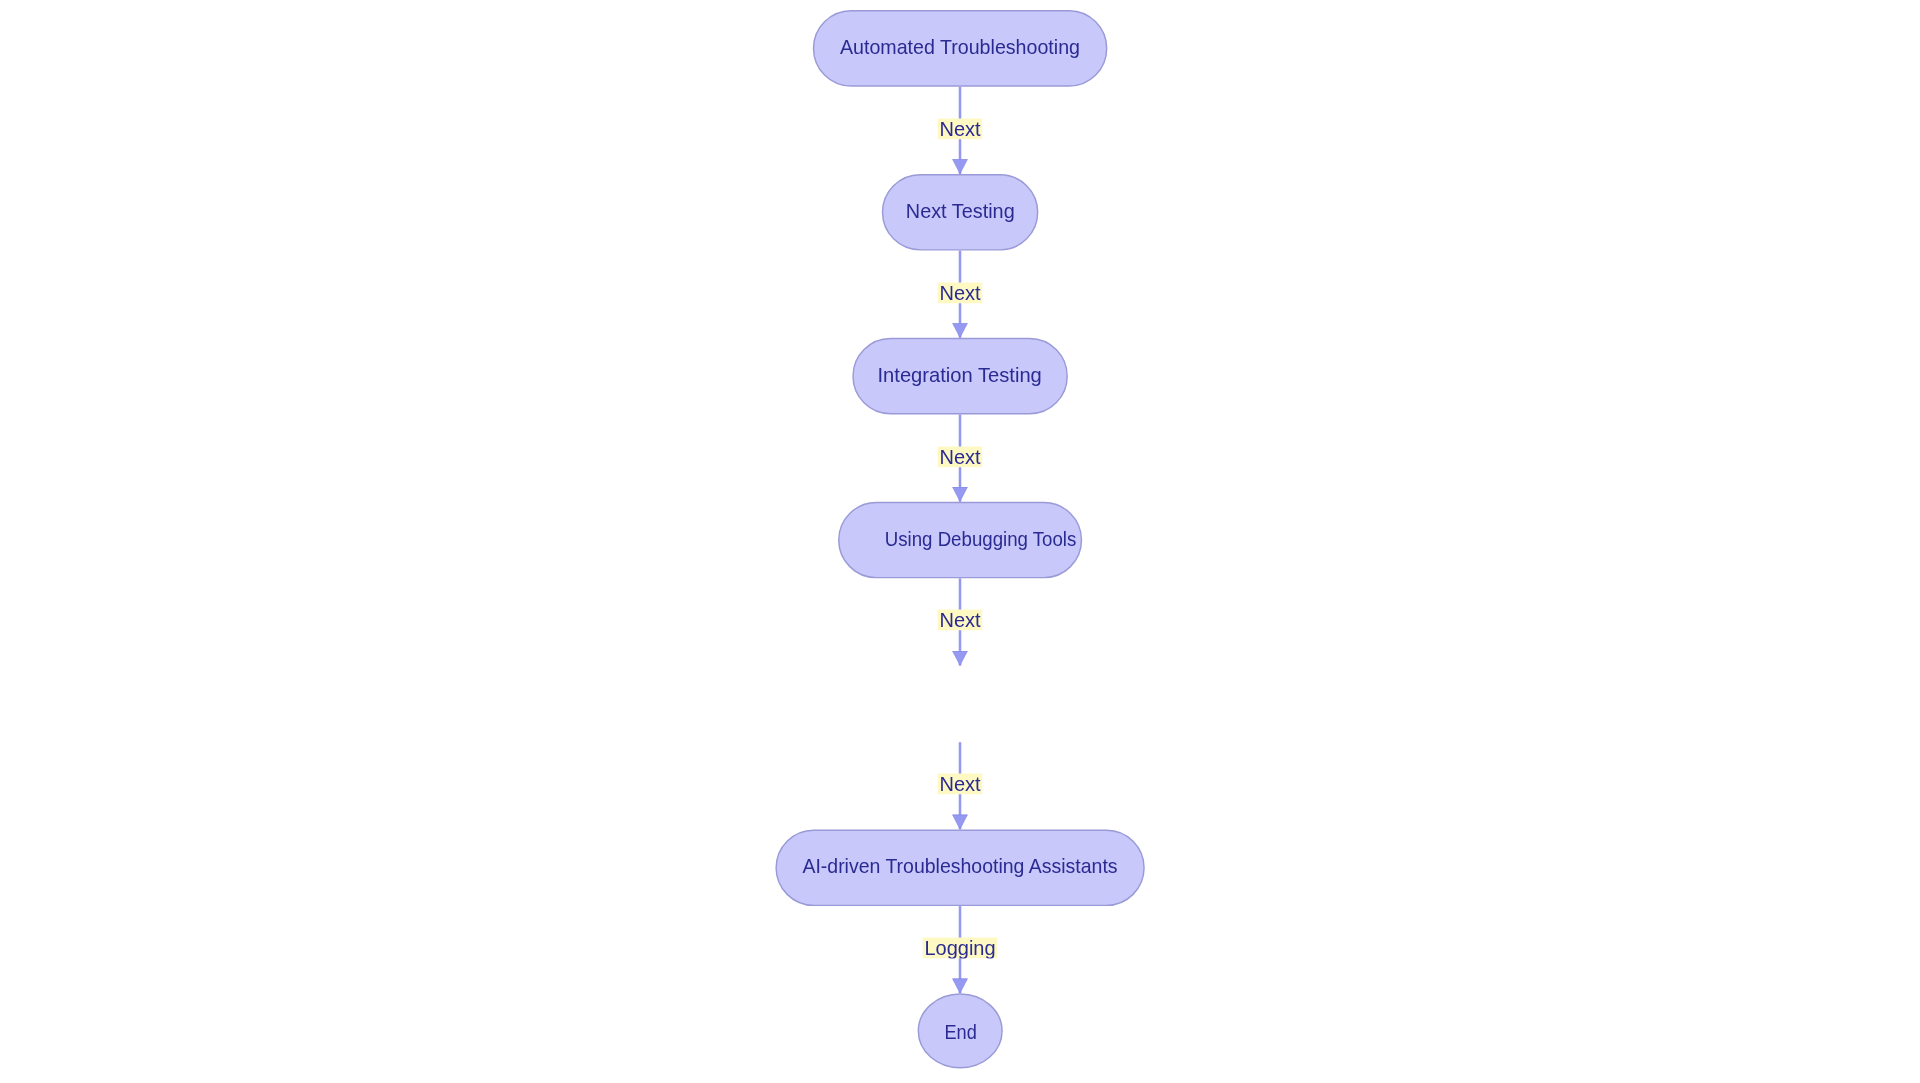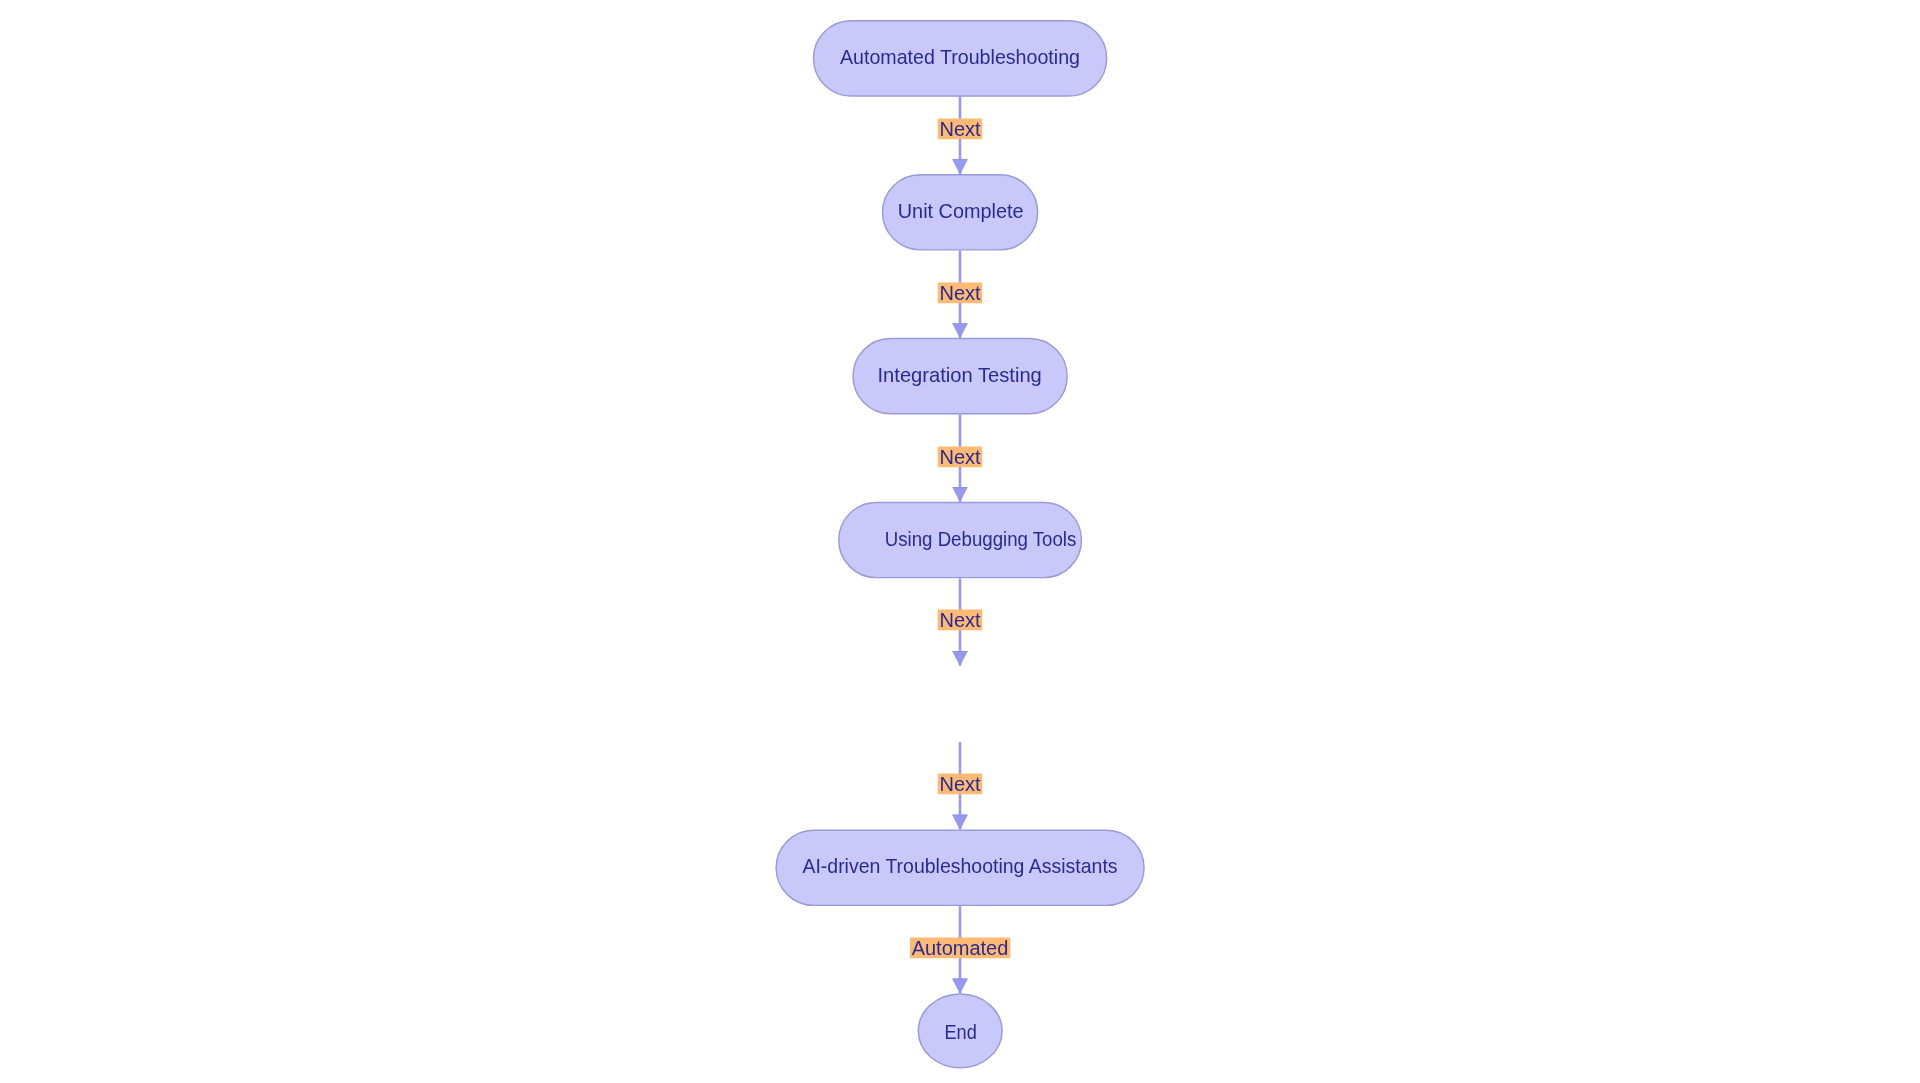--- a/index.html
+++ b/index.html
@@ -10,21 +10,21 @@
   #edge-layer{position:absolute;left:0;top:0;width:1920px;height:1083px;}
   .edge-line{stroke:#9699f2;stroke-width:2.6;fill:none;}
 
   .node{position:absolute;}
   .node-shape{position:absolute;left:-2px;top:-2px;overflow:visible;}
   .node-shape .shp{fill:#c8c8fa;stroke:#9a9ad8;stroke-width:1.45;}
   .node-label{position:absolute;text-align:center;font-size:19.8px;color:#2a2a93;
               white-space:nowrap;will-change:transform;}
   .node-label > span{display:inline-block;}
 
-  .edge-label{position:absolute;background:#fdba74;padding:0 2px;
+  .edge-label{position:absolute;background:#fef9c3;padding:0 2px;
               font-size:20px;color:#2a2a93;white-space:nowrap;line-height:21px;
               text-align:center;transform:translate(-50%,-50%);
               will-change:transform;}
 </style>
 </head>
 <body>
 
 <div id="canvas">
 
   <svg id="edge-layer" viewBox="0 0 1920 1083" width="1920" height="1083">
@@ -36,35 +36,35 @@
     <g>
       <line class="edge-line" marker-end="url(#arrow)" x1="960" y1="86.72" x2="960" y2="173.95"></line>
       <line class="edge-line" marker-end="url(#arrow)" x1="960" y1="250.6" x2="960" y2="337.83"></line>
       <line class="edge-line" marker-end="url(#arrow)" x1="960" y1="414.48" x2="960" y2="501.71"></line>
       <line class="edge-line" marker-end="url(#arrow)" x1="960" y1="578.36" x2="960" y2="665.59"></line>
       <line class="edge-line" marker-end="url(#arrow)" x1="960" y1="742.24" x2="960" y2="829.47"></line>
       <line class="edge-line" marker-end="url(#arrow)" x1="960" y1="906.12" x2="960" y2="993.35"></line>
     </g>
   </svg>
 
-  <div class="node" style="left:812px;top:20px;width:294.60px;height:60px;">
+  <div class="node" style="left:812px;top:10px;width:294.60px;height:60px;">
     <svg class="node-shape" width="300.60" height="82.65">
       <rect class="shp" x="3.525" y="2.795" width="293.150" height="75.200" rx="37.600" ry="37.600"></rect>
     </svg>
     <div class="node-label" style="left:0.80px;top:0.07px;width:294.60px;height:76.65px;line-height:76.65px;">
       <span style="transform:translateY(-0.9px) scaleX(0.9925);">Automated Troubleshooting</span>
     </div>
   </div>
 
   <div class="node" style="left:881px;top:173px;width:156.60px;height:76.65px;">
     <svg class="node-shape" width="162.60" height="82.65">
       <rect class="shp" x="3.525" y="3.675" width="155.150" height="75.200" rx="37.600" ry="37.600"></rect>
     </svg>
     <div class="node-label" style="left:0.80px;top:0.95px;width:156.60px;height:76.65px;line-height:76.65px;">
-      <span style="transform:translateY(-0.9px) scaleX(1.004);">Unit Complete</span>
+      <span style="transform:translateY(-0.9px) scaleX(1.004);">Next Testing</span>
     </div>
   </div>
 
   <div class="node" style="left:852px;top:337px;width:215.60px;height:58px;">
     <svg class="node-shape" width="221.60" height="82.65">
       <rect class="shp" x="3.025" y="3.555" width="214.150" height="75.200" rx="37.600" ry="37.600"></rect>
     </svg>
     <div class="node-label" style="left:0.30px;top:0.83px;width:215.60px;height:76.65px;line-height:76.65px;">
       <span style="transform:translateY(-0.9px) scaleX(1.019);">Integration Testing</span>
     </div>
@@ -96,15 +96,15 @@
     <div class="node-label" style="left:0.60px;top:2px;width:85.20px;height:75.10px;line-height:75.10px;">
       <span style="transform:translateY(-0.5px) scaleX(0.918);">End</span>
     </div>
   </div>
 
   <div class="edge-label" style="left:960.2px;top:128.73px;">Next</div>
   <div class="edge-label" style="left:960.2px;top:292.61px;">Next</div>
   <div class="edge-label" style="left:960.2px;top:456.5px;">Next</div>
   <div class="edge-label" style="left:960.2px;top:620.38px;">Next</div>
   <div class="edge-label" style="left:960.2px;top:784.25px;">Next</div>
-  <div class="edge-label" style="left:960.2px;top:948.13px;">Automated</div>
+  <div class="edge-label" style="left:960.2px;top:948.13px;">Logging</div>
 
 </div>
 
 </body></html>

